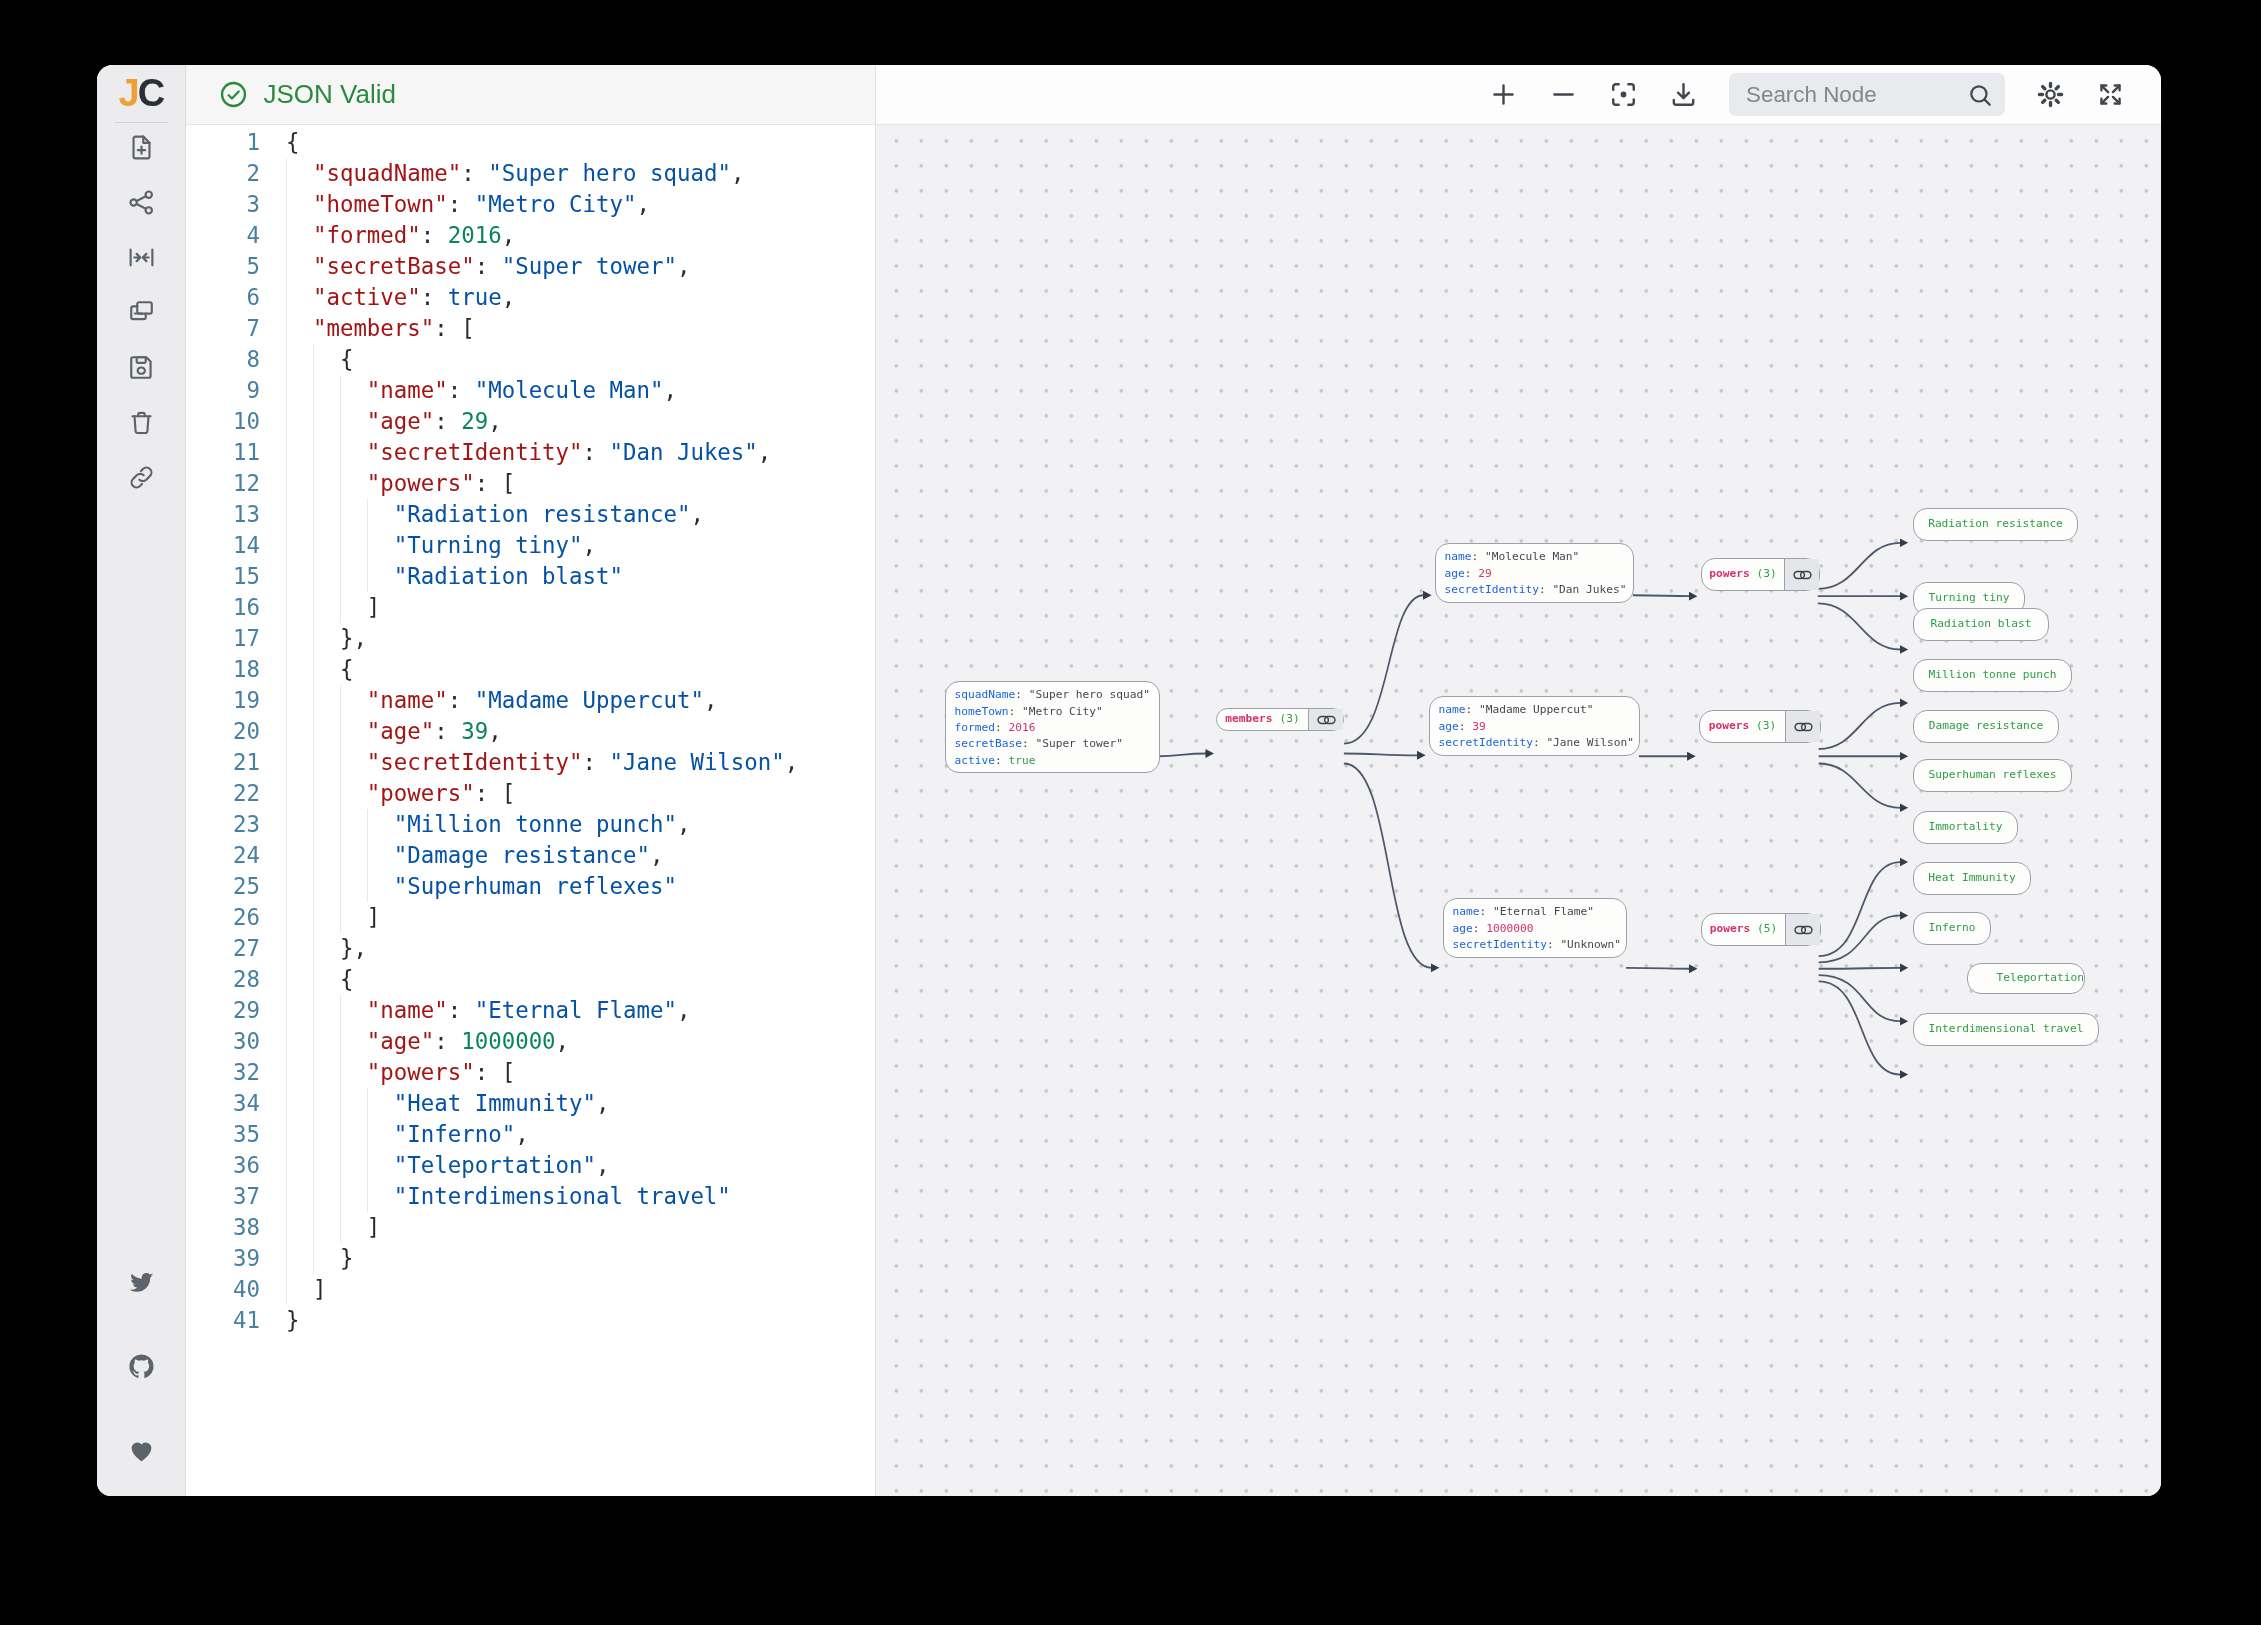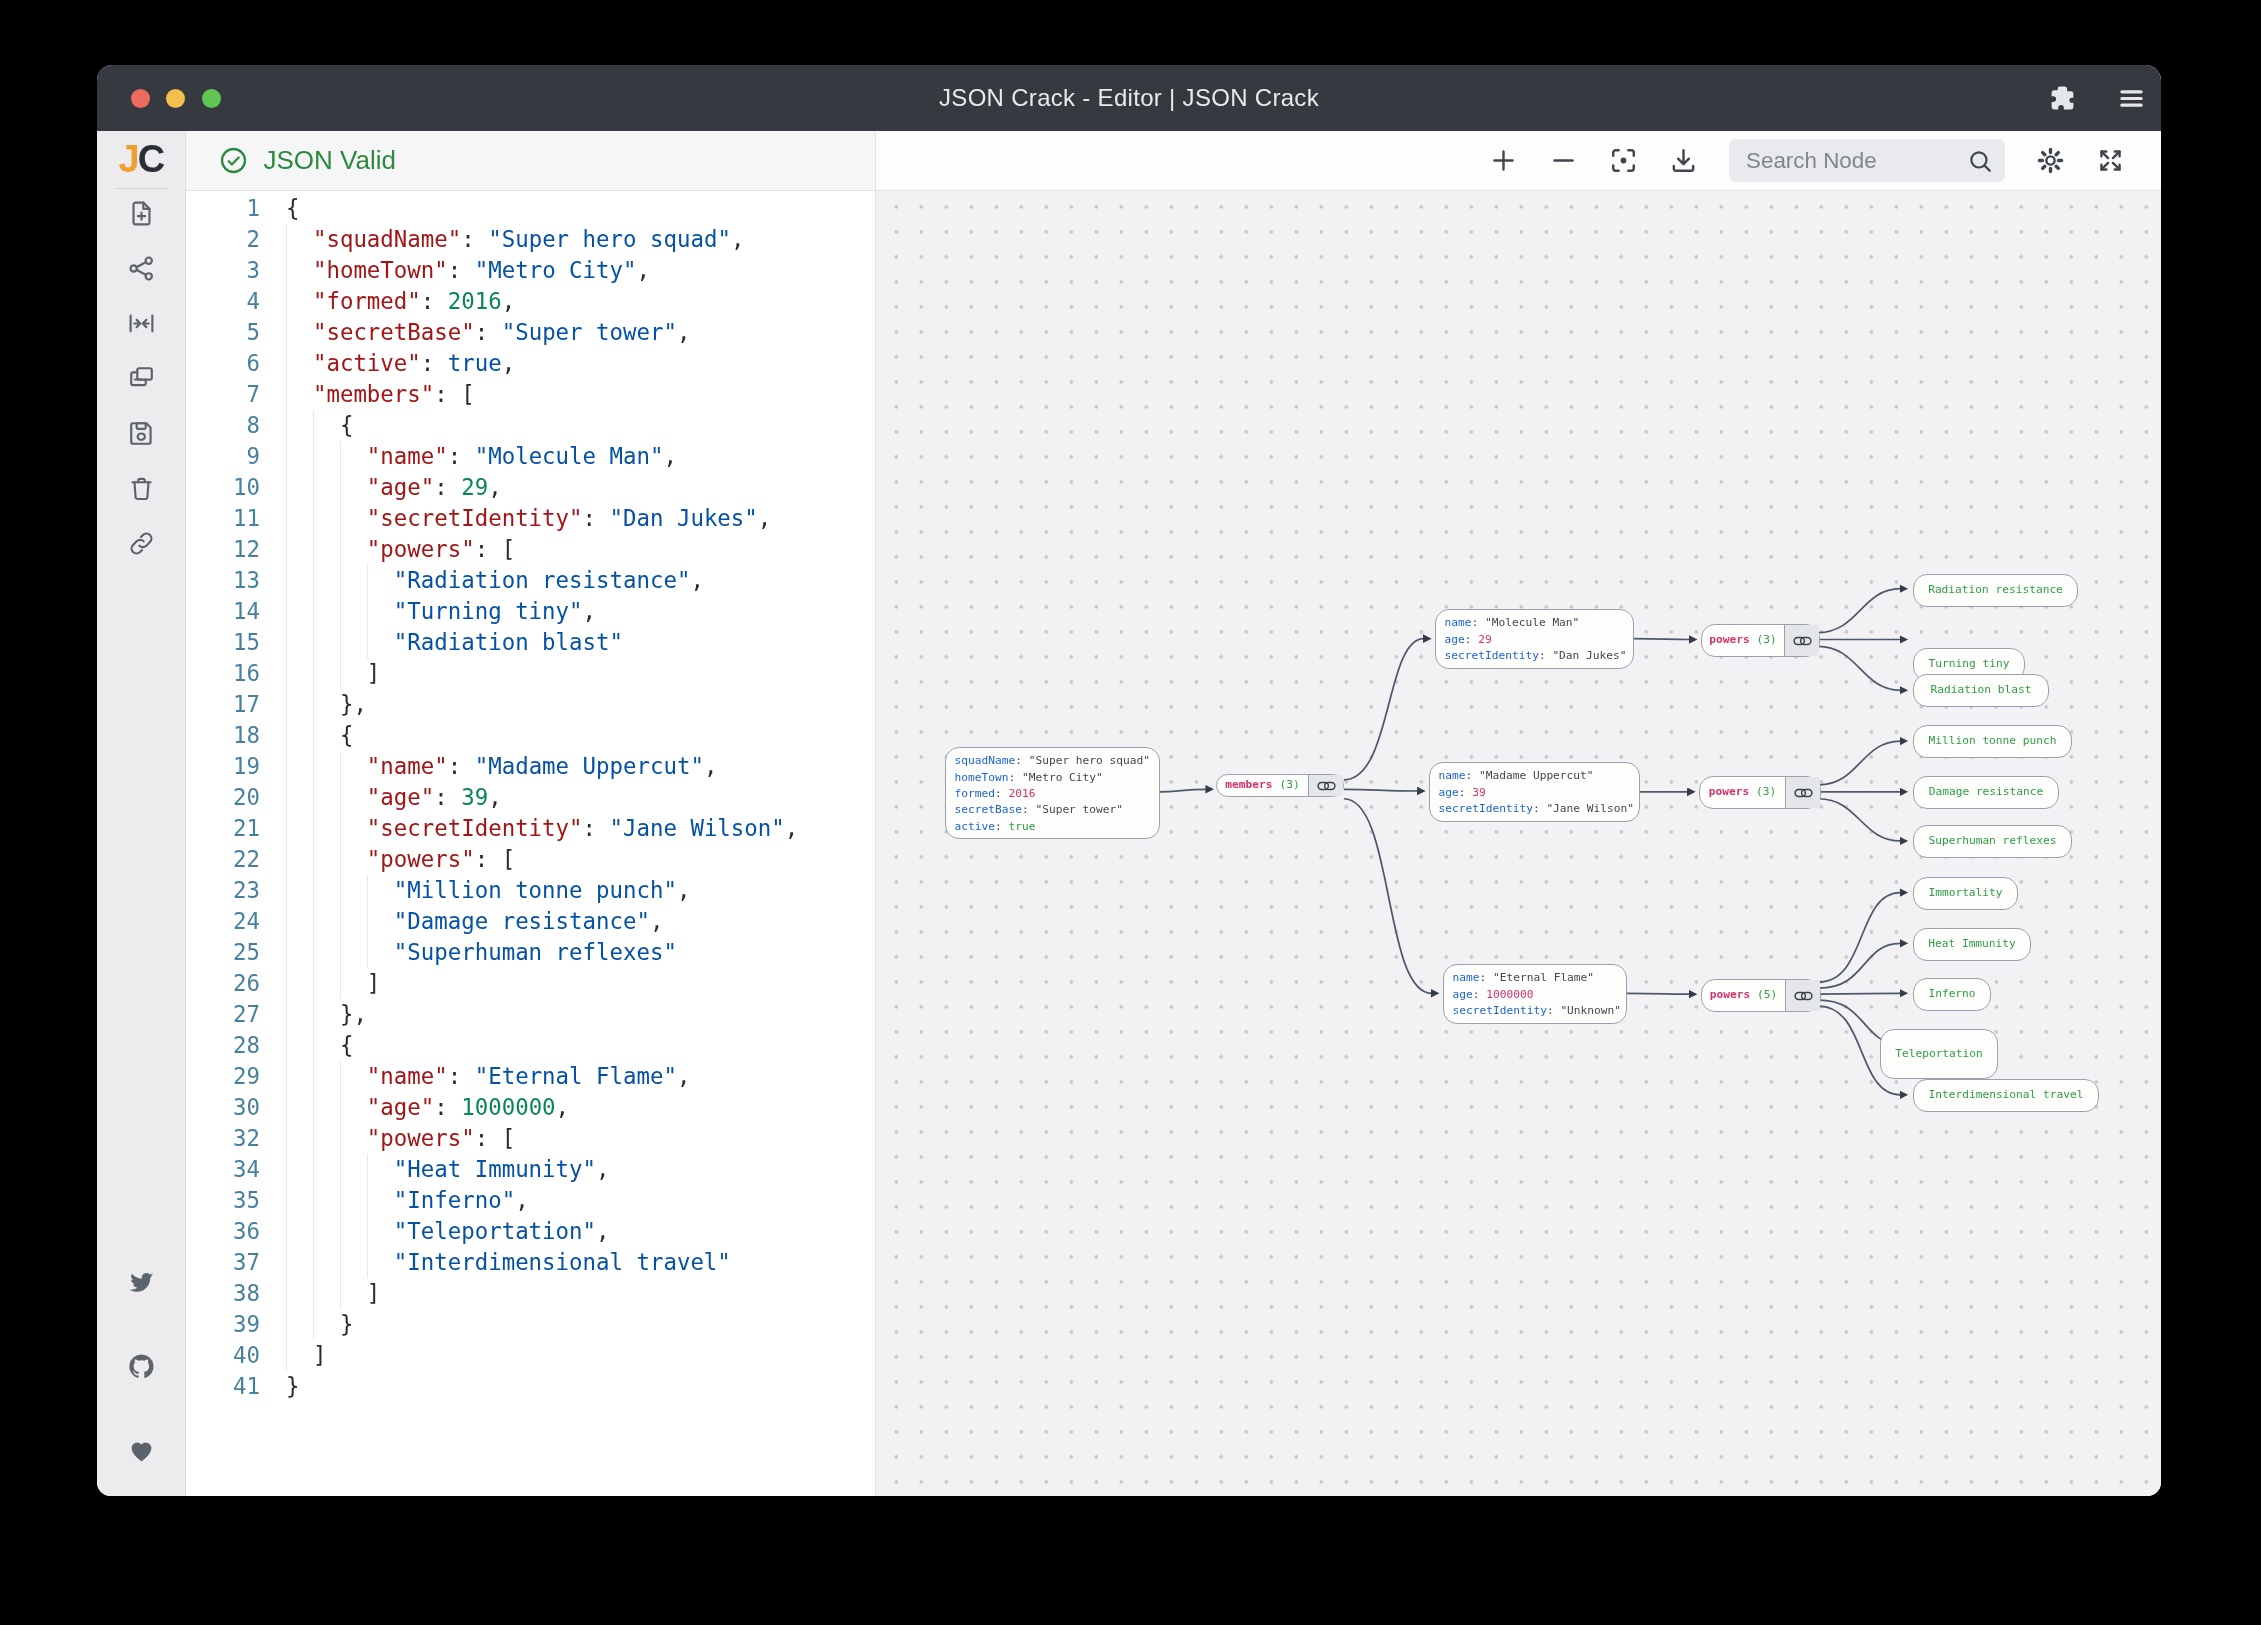--- a/index.html
+++ b/index.html
@@ -73,40 +73,20 @@
   .link-box{width:34px;flex:0 0 34px;border-left:1.3px solid #9aa1ad;background:#e4e6ea;
             display:flex;align-items:center;justify-content:center;border-radius:0 1.7px 1.7px 0;}
   .link-box svg{width:19px;height:12px;color:#3c4248;}
   .gn-leaf{display:flex;align-items:center;justify-content:center;color:#2f9e44;}
 </style>
 </head>
 <body>
 
 <div class="window">
 
-  <div class="titlebar">
-    <div class="lights">
-      <span class="light" style="background:#ed6a5e"></span>
-      <span class="light" style="background:#f5bf4f"></span>
-      <span class="light" style="background:#61c554"></span>
-    </div>
-    <span class="window-title">JSON Crack - Editor | JSON Crack</span>
-    <div class="tb-right">
-        <span>
-          <svg viewBox="0 0 24 24" fill="currentColor">
-            <path d="M10 2a2 2 0 0 0-2 2v1.2H5a2 2 0 0 0-2 2v3h1.4a2.3 2.3 0 1 1 0 4.6H3V19a2 2 0 0 0 2 2h3.5v-1.4a2.3 2.3 0 1 1 4.6 0V21H19a2 2 0 0 0 2-2v-3.5h-1.2a2.1 2.1 0 1 1 0-4.2H21V8a2 2 0 0 0-2-2h-3.2V4a2 2 0 0 0-2-2h-3.8z" fill="currentColor" stroke="none"></path>
-          </svg>
-        </span>
-        <span>
-          <svg viewBox="0 0 24 24" fill="none" stroke="currentColor" stroke-width="1.8" stroke-linecap="round" stroke-linejoin="round">
-            <path d="M4 6.5h16M4 12h16M4 17.5h16" stroke-width="2.6"></path>
-          </svg>
-        </span>
-      </div>
-  </div>
 
   <div class="main">
 
     <div class="sidebar">
       <div class="logo">
           <span class="j">J</span>
           <span class="c">C</span>
         </div>
       <div class="sb-divider"></div>
       <div class="sb-tools">
@@ -390,21 +370,21 @@
             </div>
             <div class="gn gn-leaf" style="left: 1037px; top: 686px; width: 105px; height: 33px;">
               <span>Immortality</span>
             </div>
             <div class="gn gn-leaf" style="left: 1037px; top: 737px; width: 118px; height: 33px;">
               <span>Heat Immunity</span>
             </div>
             <div class="gn gn-leaf" style="left: 1037px; top: 787px; width: 78px; height: 33px;">
               <span>Inferno</span>
             </div>
-            <div class="gn gn-leaf" style="left: 1004px; top: 838px; width: 118px; height: 50px;">
+            <div class="gn gn-leaf" style="left: 1091px; top: 838px; width: 118px; height: 31px; justify-content: flex-end;">
               <span>Teleportation</span>
             </div>
             <div class="gn gn-leaf" style="left: 1037px; top: 888px; width: 186px; height: 33px;">
               <span>Interdimensional travel</span>
             </div>
           </div>
       </div>
     </div>
   </div>
 </div>

